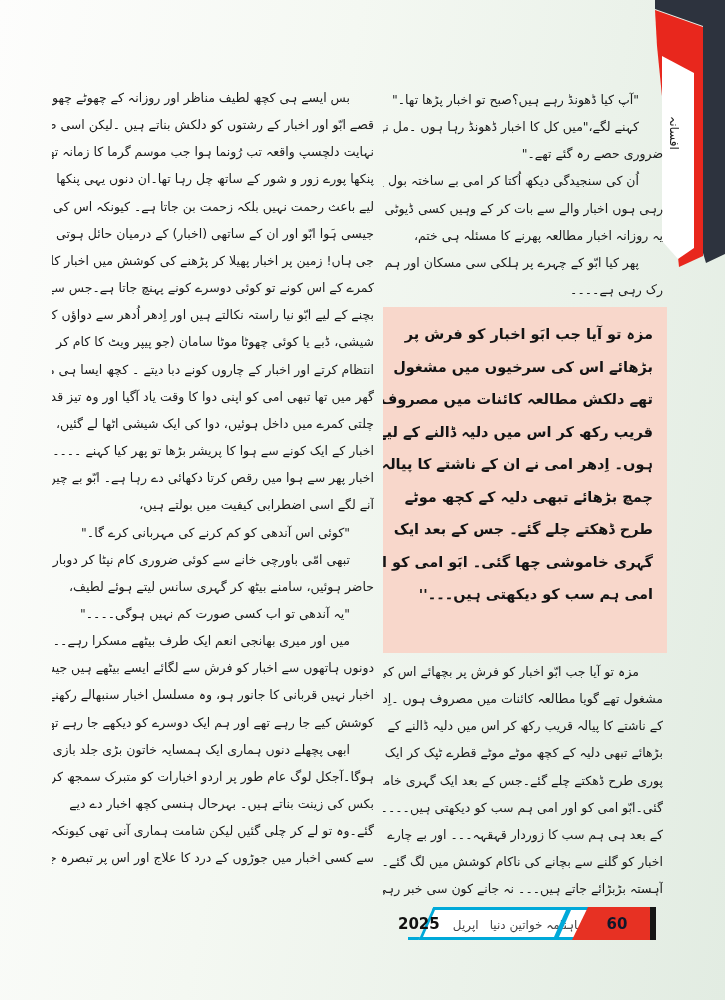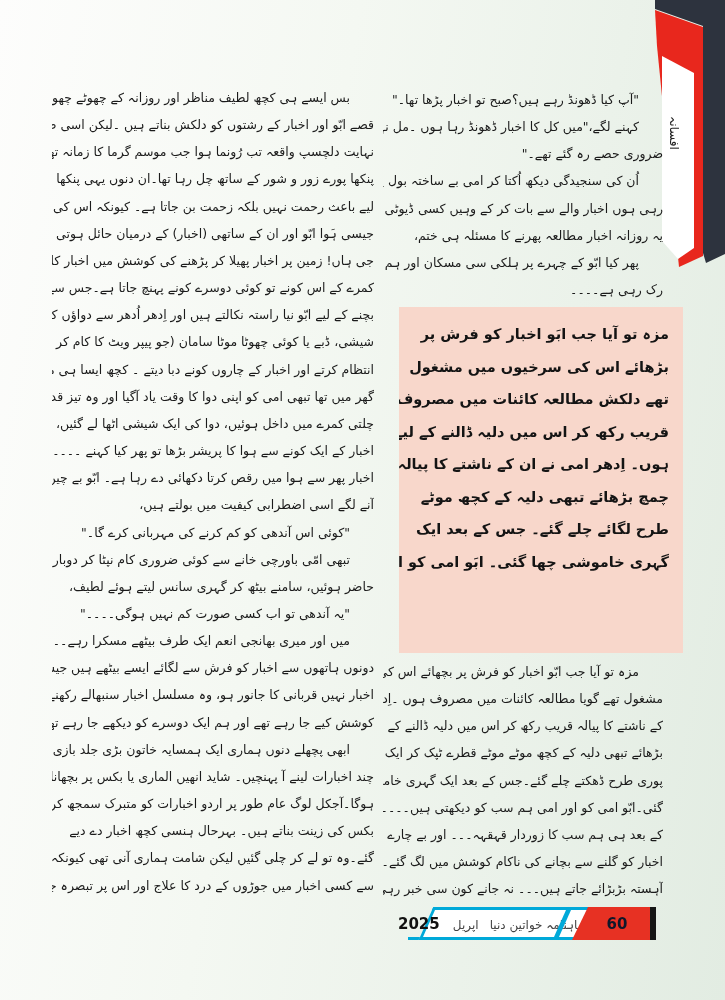--- a/index.html
+++ b/index.html
@@ -91,47 +91,47 @@
     <div class="textline">آنے لگے اسی اضطرابی کیفیت میں بولتے ہیں،</div>
     <div class="textline indent">"کوئی اس آندھی کو کم کرنے کی مہربانی کرے گا۔"</div>
     <div class="textline indent">تبھی امّی باورچی خانے سے کوئی ضروری کام نپٹا کر دوبارہ</div>
     <div class="textline">حاضر ہوئیں، سامنے بیٹھ کر گہری سانس لیتے ہوئے لطیف،</div>
     <div class="textline indent">"یہ آندھی تو اب کسی صورت کم نہیں ہوگی۔۔۔۔"</div>
     <div class="textline indent">میں اور میری بھانجی انعم ایک طرف بیٹھے مسکرا رہے۔۔۔ابّو</div>
     <div class="textline">دونوں ہاتھوں سے اخبار کو فرش سے لگائے ایسے بیٹھے ہیں جیسے وہ</div>
     <div class="textline">اخبار نہیں قربانی کا جانور ہو، وہ مسلسل اخبار سنبھالے رکھنے کی ناکام</div>
     <div class="textline">کوشش کیے جا رہے تھے اور ہم ایک دوسرے کو دیکھے جا رہے تھے۔</div>
     <div class="textline indent">ابھی پچھلے دنوں ہماری ایک ہمسایہ خاتون بڑی جلد بازی میں</div>
-    <div class="textline">چند اخبارات لینے آ پہنچیں۔ شاید انھیں الماری یا بکس پر بچھانا</div>
     <div class="textline">ہوگا۔آجکل لوگ عام طور پر اردو اخبارات کو متبرک سمجھ کر الماری یا</div>
     <div class="textline">بکس کی زینت بناتے ہیں۔ بہرحال ہنسی کچھ اخبار دے دیے</div>
     <div class="textline">گئے۔وہ تو لے کر چلی گئیں لیکن شامت ہماری آنی تھی کیونکہ ان میں</div>
     <div class="textline">سے کسی اخبار میں جوڑوں کے درد کا علاج اور اس پر تبصرہ جو آیا</div>
   </div>
 
 <div class="col col-right-top">
     <div class="textline indent">"آپ کیا ڈھونڈ رہے ہیں؟صبح تو اخبار پڑھا تھا۔"</div>
     <div class="textline indent">کہنے لگے،"میں کل کا اخبار ڈھونڈ رہا ہوں ۔مل نہیں رہا، کچھ</div>
     <div class="textline">ضروری حصے رہ گئے تھے۔"</div>
     <div class="textline indent">اُن کی سنجیدگی دیکھ اُکتا کر امی بے ساختہ بول پڑیں،"سوچ</div>
     <div class="textline">رہی ہوں اخبار والے سے بات کر کے وہیں کسی ڈیوٹی میں لگوا دوں،</div>
     <div class="textline">یہ روزانہ اخبار مطالعہ پھرنے کا مسئلہ ہی ختم،</div>
     <div class="textline indent">پھر کیا ابّو کے چہرے پر ہلکی سی مسکان اور ہم سبھی کی ہنسی نہیں</div>
     <div class="textline">رک رہی ہے۔۔۔۔</div>
   </div>
 
-<div class="hl-box" style="background: rgb(248, 215, 203); margin-left: 16px;">
+<div class="hl-box" style="background: rgb(248, 215, 203);">
     <div class="textline">مزہ تو آیا جب ابَو اخبار کو فرش پر</div>
     <div class="textline">بڑھائے اس کی سرخیوں میں مشغول</div>
     <div class="textline">تھے دلکش مطالعہ کائنات میں مصروف</div>
     <div class="textline">قریب رکھ کر اس میں دلیہ ڈالنے کے لیے</div>
     <div class="textline">ہوں۔ اِدھر امی نے ان کے ناشتے کا پیالہ</div>
     <div class="textline">چمچ بڑھائے تبھی دلیہ کے کچھ موٹے</div>
-    <div class="textline">طرح لگائے چلے گئے۔ جس کے بعد ایک</div>
+    <div class="textline">طرح ڈھکتے چلے گئے۔ جس کے بعد ایک</div>
     <div class="textline">گہری خاموشی چھا گئی۔ ابَو امی کو اور</div>
+    <div class="textline">امی ہم سب کو دیکھتی ہیں۔۔۔''</div>
   </div>
 
 <div class="col col-right-bottom">
     <div class="textline indent">مزہ تو آیا جب ابّو اخبار کو فرش پر بچھائے اس کی سرخیوں میں</div>
     <div class="textline">مشغول تھے گویا مطالعہ کائنات میں مصروف ہوں ۔اِدھر امی نے ان</div>
     <div class="textline">کے ناشتے کا پیالہ قریب رکھ کر اس میں دلیہ ڈالنے کے لیے چمچ</div>
     <div class="textline">بڑھائے تبھی دلیہ کے کچھ موٹے موٹے قطرے ٹپک کر ایک خبر کو</div>
     <div class="textline">پوری طرح ڈھکتے چلے گئے۔جس کے بعد ایک گہری خاموشی چھا</div>
     <div class="textline">گئی۔ابّو امی کو اور امی ہم سب کو دیکھتی ہیں۔۔۔۔ پھر کیا؟ چند لمحوں</div>
     <div class="textline">کے بعد ہی ہم سب کا زوردار قہقہہ۔۔۔ اور بے چارے ابّو آنا فاناً</div>

